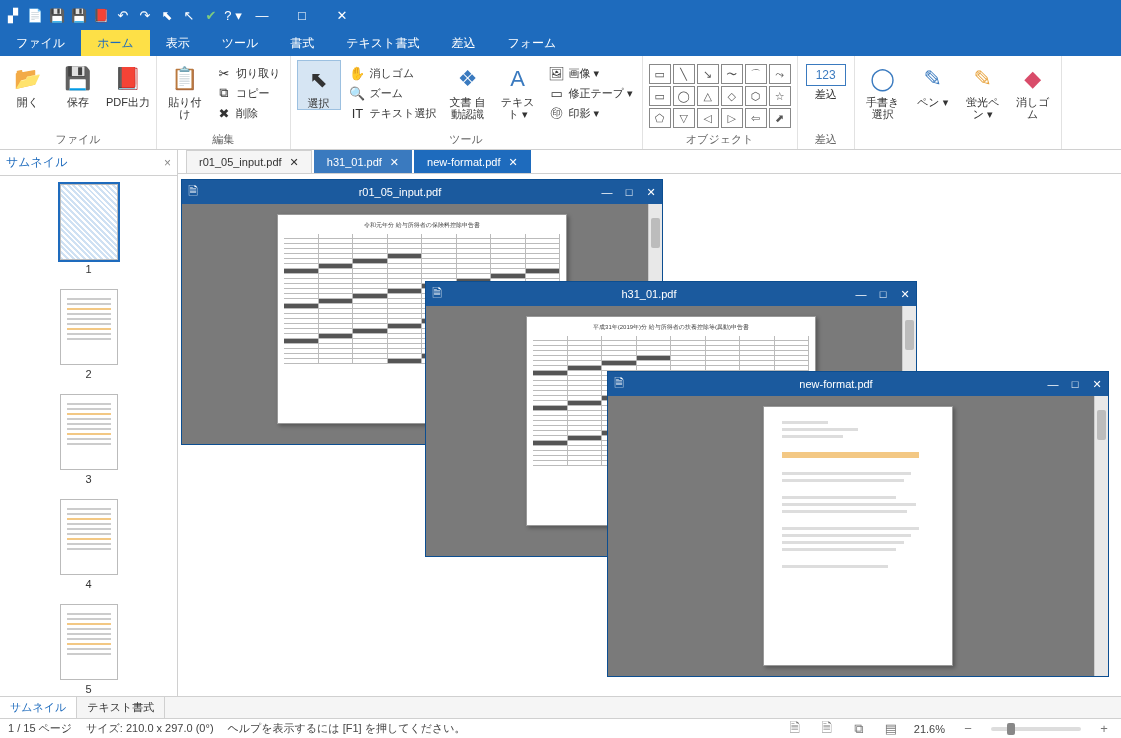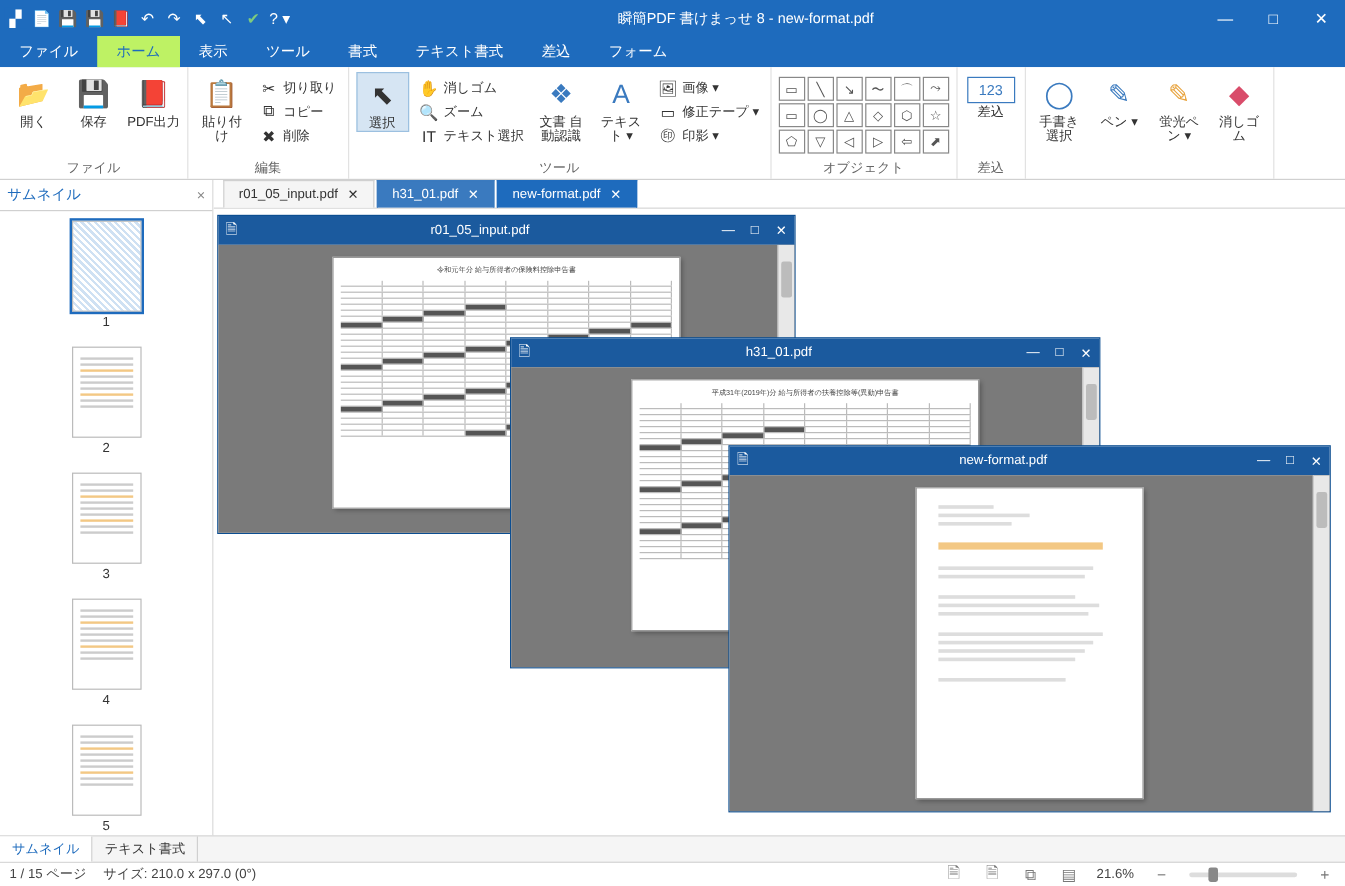--- a/index.html
+++ b/index.html
@@ -5,21 +5,21 @@
 * { margin:0; padding:0; box-sizing:border-box; font-family:"Meiryo UI","Yu Gothic UI",sans-serif; }
 body { width:1121px; height:738px; background:#fff; overflow:hidden; font-size:12px; color:#333; position:relative; }
 .titlebar { height:30px; background:#1e6bbd; display:flex; align-items:center; color:#fff; }
 .tb-icons { display:flex; gap:4px; padding-left:4px; }
 .tb-icons .qat { width:18px; height:18px; display:flex; align-items:center; justify-content:center; font-size:13px; cursor:pointer; }
 .titlebar .title { flex:1; text-align:center; font-size:12px; }
 .winbtns { display:flex; }
 .winbtns div { width:40px; height:30px; display:flex; align-items:center; justify-content:center; font-size:13px; cursor:pointer; }
 .menubar { height:26px; background:#1e6bbd; display:flex; align-items:stretch; color:#fff; font-size:12px; }
 .menubar .menu { padding:0 16px; display:flex; align-items:center; cursor:pointer; }
-.menubar .menu.active { background:#bef264; color:#1e6bbd; }
+.menubar .menu.active { background:#fde047; color:#1e6bbd; }
 .ribbon { height:94px; background:#fff; border-bottom:1px solid #d0d0d0; display:flex; }
 .rgroup { border-right:1px solid #e2e2e2; padding:2px 6px 0; display:flex; flex-direction:column; }
 .rgroup .tools { flex:1; display:flex; align-items:flex-start; gap:6px; padding-top:2px; }
 .rgroup .glabel { text-align:center; font-size:11px; color:#666; padding:2px 0; }
 .bigbtn { width:44px; display:flex; flex-direction:column; align-items:center; gap:2px; cursor:pointer; padding-top:4px; }
 .bigbtn .ico { width:30px; height:30px; display:flex; align-items:center; justify-content:center; font-size:22px; }
 .bigbtn .lbl { font-size:11px; text-align:center; line-height:1.1; }
 .smallcol { display:flex; flex-direction:column; gap:2px; padding-top:4px; }
 .smallbtn { display:flex; align-items:center; gap:4px; font-size:11px; cursor:pointer; padding:1px 3px; }
 .smallbtn .sico { width:16px; height:16px; display:flex; align-items:center; justify-content:center; font-size:13px; }
@@ -84,21 +84,20 @@
     <span class="qat">💾</span>
     <span class="qat">💾</span>
     <span class="qat">📕</span>
     <span class="qat">↶</span>
     <span class="qat">↷</span>
     <span class="qat">⬉</span>
     <span class="qat">↖</span>
     <span class="qat" style="color:#7ecb7e;">✔</span>
     <span class="qat">? ▾</span>
   </div>
-  <div class="title">瞬簡PDF 書けまっせ 8 - new-format.pdf</div>
   <div class="winbtns">
     <div>—</div>
     <div>□</div>
     <div>✕</div>
   </div>
 </div>
 
 <div class="menubar" id="menubar">
     <div class="menu">ファイル</div>
     <div class="menu active">ホーム</div>
@@ -954,20 +953,21 @@
 </div>
 
 <div class="panetabs" id="panetabs">
     <div class="pt active">サムネイル</div>
     <div class="pt">テキスト書式</div>
   </div>
 
 <div class="statusbar">
   <span>1 / 15 ページ</span>
   <span>サイズ: 210.0 x 297.0 (0°)</span>
+  <span>ヘルプを表示するには [F1] を押してください。</span>
   <span class="spacer"></span>
   <span class="sico">🗎</span>
   <span class="sico">🗎</span>
   <span class="sico">⧉</span>
   <span class="sico">▤</span>
   <span>21.6%</span>
   <span class="sico">−</span>
   <div class="zoomslider">
       <div class="zthumb"></div>
     </div>

